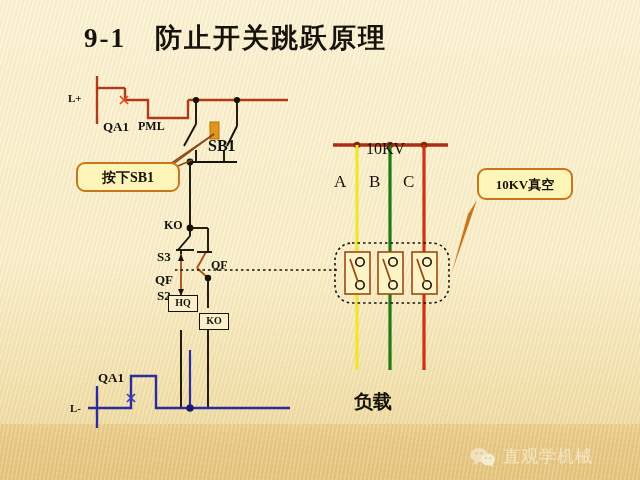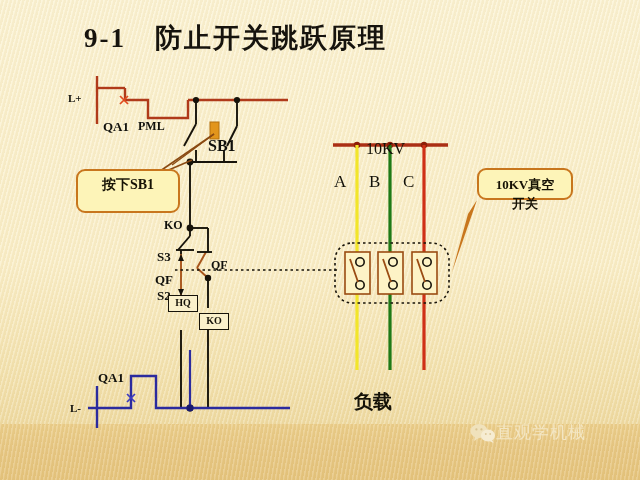--- a/index.html
+++ b/index.html
@@ -103,41 +103,42 @@
     border: 2px solid #c8761d;
     border-radius: 9px;
     font-weight: 700;
     color: #161205;
     text-align: center;
     font-family: "Liberation Serif", serif;
     box-sizing: border-box;
   }
   #callout-sb1 {
     left: 76px;
-    top: 169px;
+    top: 162px;
     width: 104px;
-    height: 44px;
+    height: 30px;
     font-size: 14px;
     line-height: 27px;
   }
   #callout-vac {
     left: 477px;
     top: 168px;
     width: 96px;
     height: 32px;
     font-size: 13px;
     padding-top: 5px;
     line-height: 19px;
   }
   #wm {
     position: absolute;
     left: 470px;
-    top: 421px;
+    top: 445px;
     display: flex;
     align-items: center;
+    gap: 7px;
   }
   #wm-text {
     font-size: 17px;
     color: #f3e6c3;
     font-family: "Liberation Sans", sans-serif;
     letter-spacing: 1px;
   }
 </style>
 </head>
 <body>
@@ -295,21 +296,20 @@
   <div class="txt lbl-kv" style="left:366px; top:140px;">10KV</div>
   <div class="txt lbl-phase" style="left:334px; top:172px;">A</div>
   <div class="txt lbl-phase" style="left:369px; top:172px;">B</div>
   <div class="txt lbl-phase" style="left:403px; top:172px;">C</div>
   <div class="txt lbl-load" style="left:354px; top:389px;">负载</div>
 
   <div class="callout" id="callout-sb1">按下SB1</div>
 
   <div class="callout" id="callout-vac">
     <div>10KV真空</div>
-    <div>开关</div>
   </div>
 
   <div id="wm">
     <svg width="26" height="20" viewBox="0 0 26 20">
       <ellipse cx="9" cy="8" rx="8.5" ry="7" fill="#f0e2bc"></ellipse>
       <polygon points="5,13 4,18 9,15" fill="#f0e2bc"></polygon>
       <ellipse cx="18" cy="12.5" rx="7" ry="6" fill="#f6ecd2"></ellipse>
       <polygon points="22,16.5 23.5,20 19.5,18" fill="#f6ecd2"></polygon>
       <circle cx="6.4" cy="6.4" r="1.1" fill="#d9c391"></circle>
       <circle cx="11.4" cy="6.4" r="1.1" fill="#d9c391"></circle>

